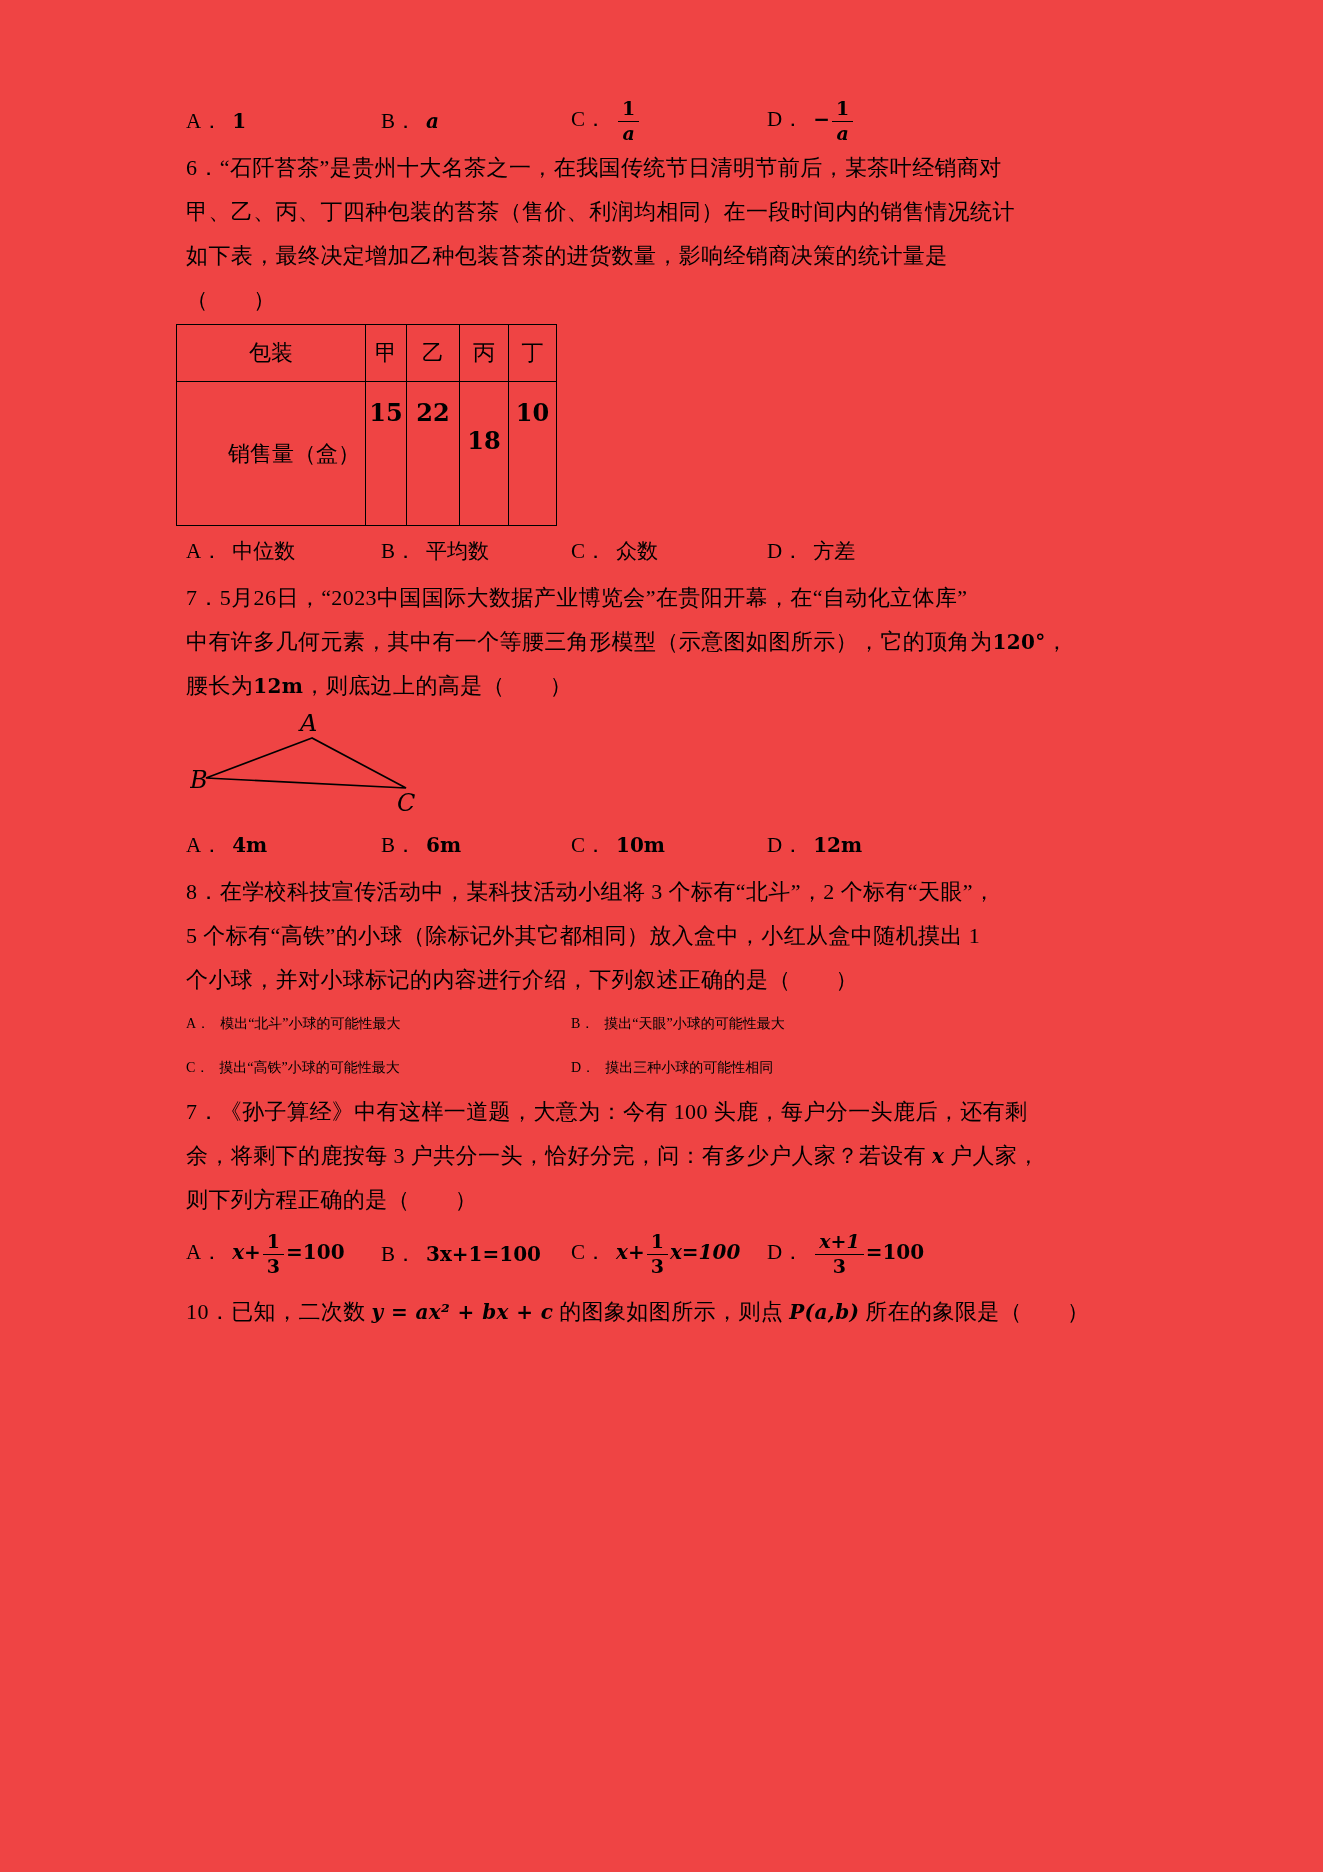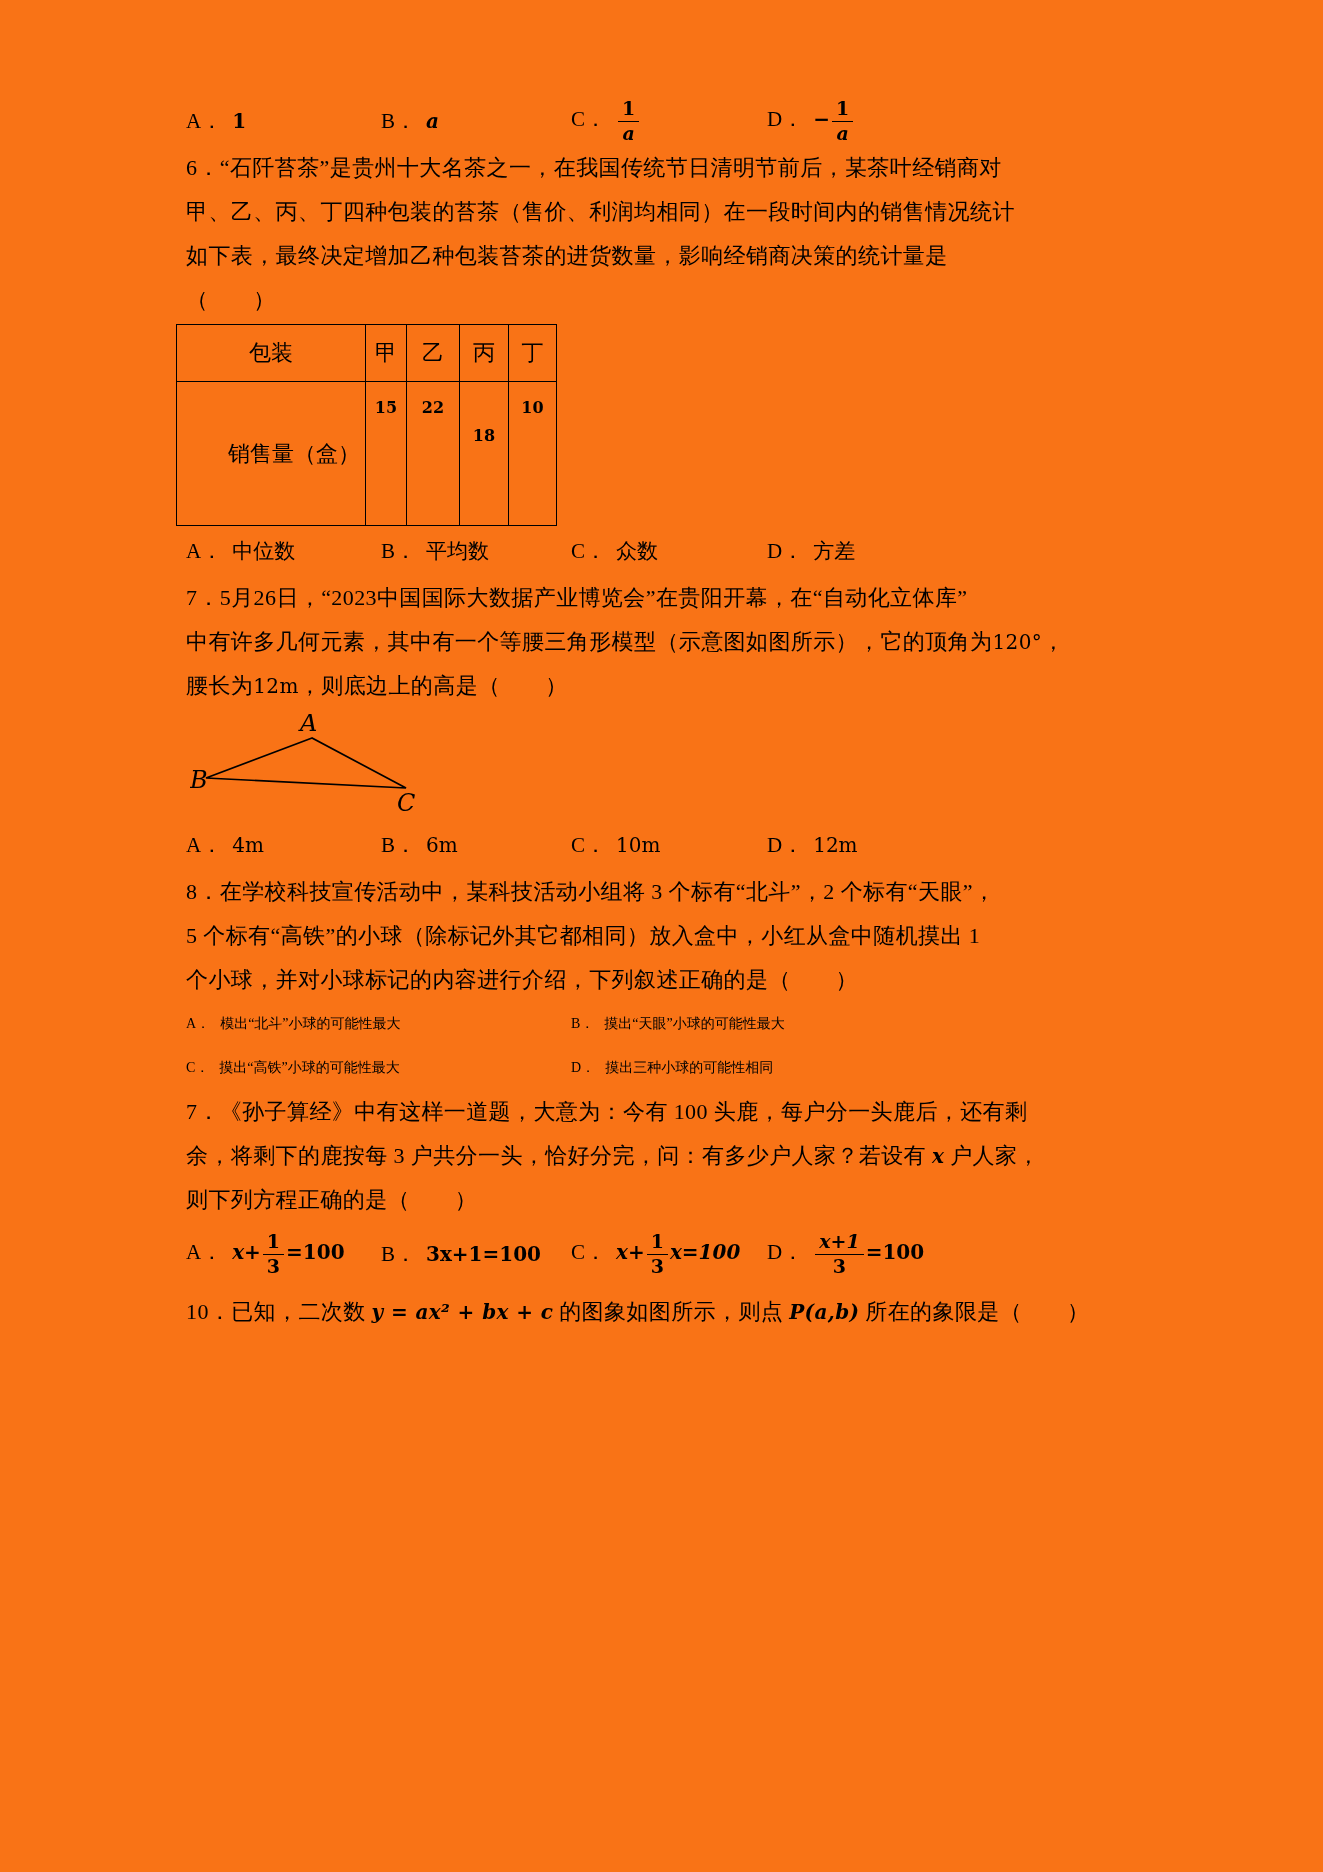--- a/index.html
+++ b/index.html
@@ -1,20 +1,20 @@
 <!DOCTYPE html>
 <html><head>
 <meta charset="utf-8">
 <style>
   html,body { margin:0; padding:0; background:#f2f2f2; }
   .page {
     position:relative;
     width:1323px; height:1872px;
     margin:0 auto;
-    background:#f97316;
+    background:#ef4444;
     color:#000;
     font-family:"Liberation Serif", serif;
     overflow:hidden;
   }
   .content {
     position:absolute;
     left:186px; top:96px;
     width:958px;
   }
   .line {
@@ -41,21 +41,21 @@
     font-size:14px;
     line-height:44px;
     white-space:nowrap;
   }
   .math {
     font-family:"DejaVu Serif", serif;
     font-weight:bold;
     font-size:20px;
   }
   .it { font-style:italic; }
-  .bold { font-weight:normal; font-family:"DejaVu Serif", serif; font-size:20px; }
+  .bold { font-weight:bold; font-family:"DejaVu Serif", serif; font-size:20px; }
   
   .frac {
     display:inline-flex;
     flex-direction:column;
     align-items:center;
     vertical-align:middle;
     line-height:1.15;
     font-family:"DejaVu Serif", serif;
     font-weight:bold;
     font-size:19px;
@@ -72,21 +72,21 @@
   table.sales td {
     border:1.7px solid #000;
     text-align:center;
   }
   table.sales tr.hd td { height:54px; vertical-align:middle; }
   table.sales td.c0 { width:140px; }
   table.sales td.c1 { width:38px; }
   table.sales td.c2 { width:50px; }
   table.sales td.c3 { width:46px; }
   table.sales td.c4 { width:45px; }
-  table.sales tr.dt td { height:98px; vertical-align:top; font-weight:bold; font-family:"DejaVu Serif", serif; font-size:16px; }
+  table.sales tr.dt td { height:98px; vertical-align:top; font-weight:bold; font-family:"DejaVu Serif", serif; font-size:24px; }
   table.sales tr.dt td.c0 { vertical-align:middle; font-weight:normal; font-family:"Liberation Serif", serif; font-size:22px;padding-left:47px; }
   table.sales tr.dt td.c1, table.sales tr.dt td.c2, table.sales tr.dt td.c4 { padding-top:16px; }
   table.sales tr.dt td.c3 { padding-top:44px; }
   
   .figure { margin:6px 0 2px 4px; }
   .flabel {
     font-family:"DejaVu Serif", serif;
     font-style:italic;
     font-size:24px;
   }

